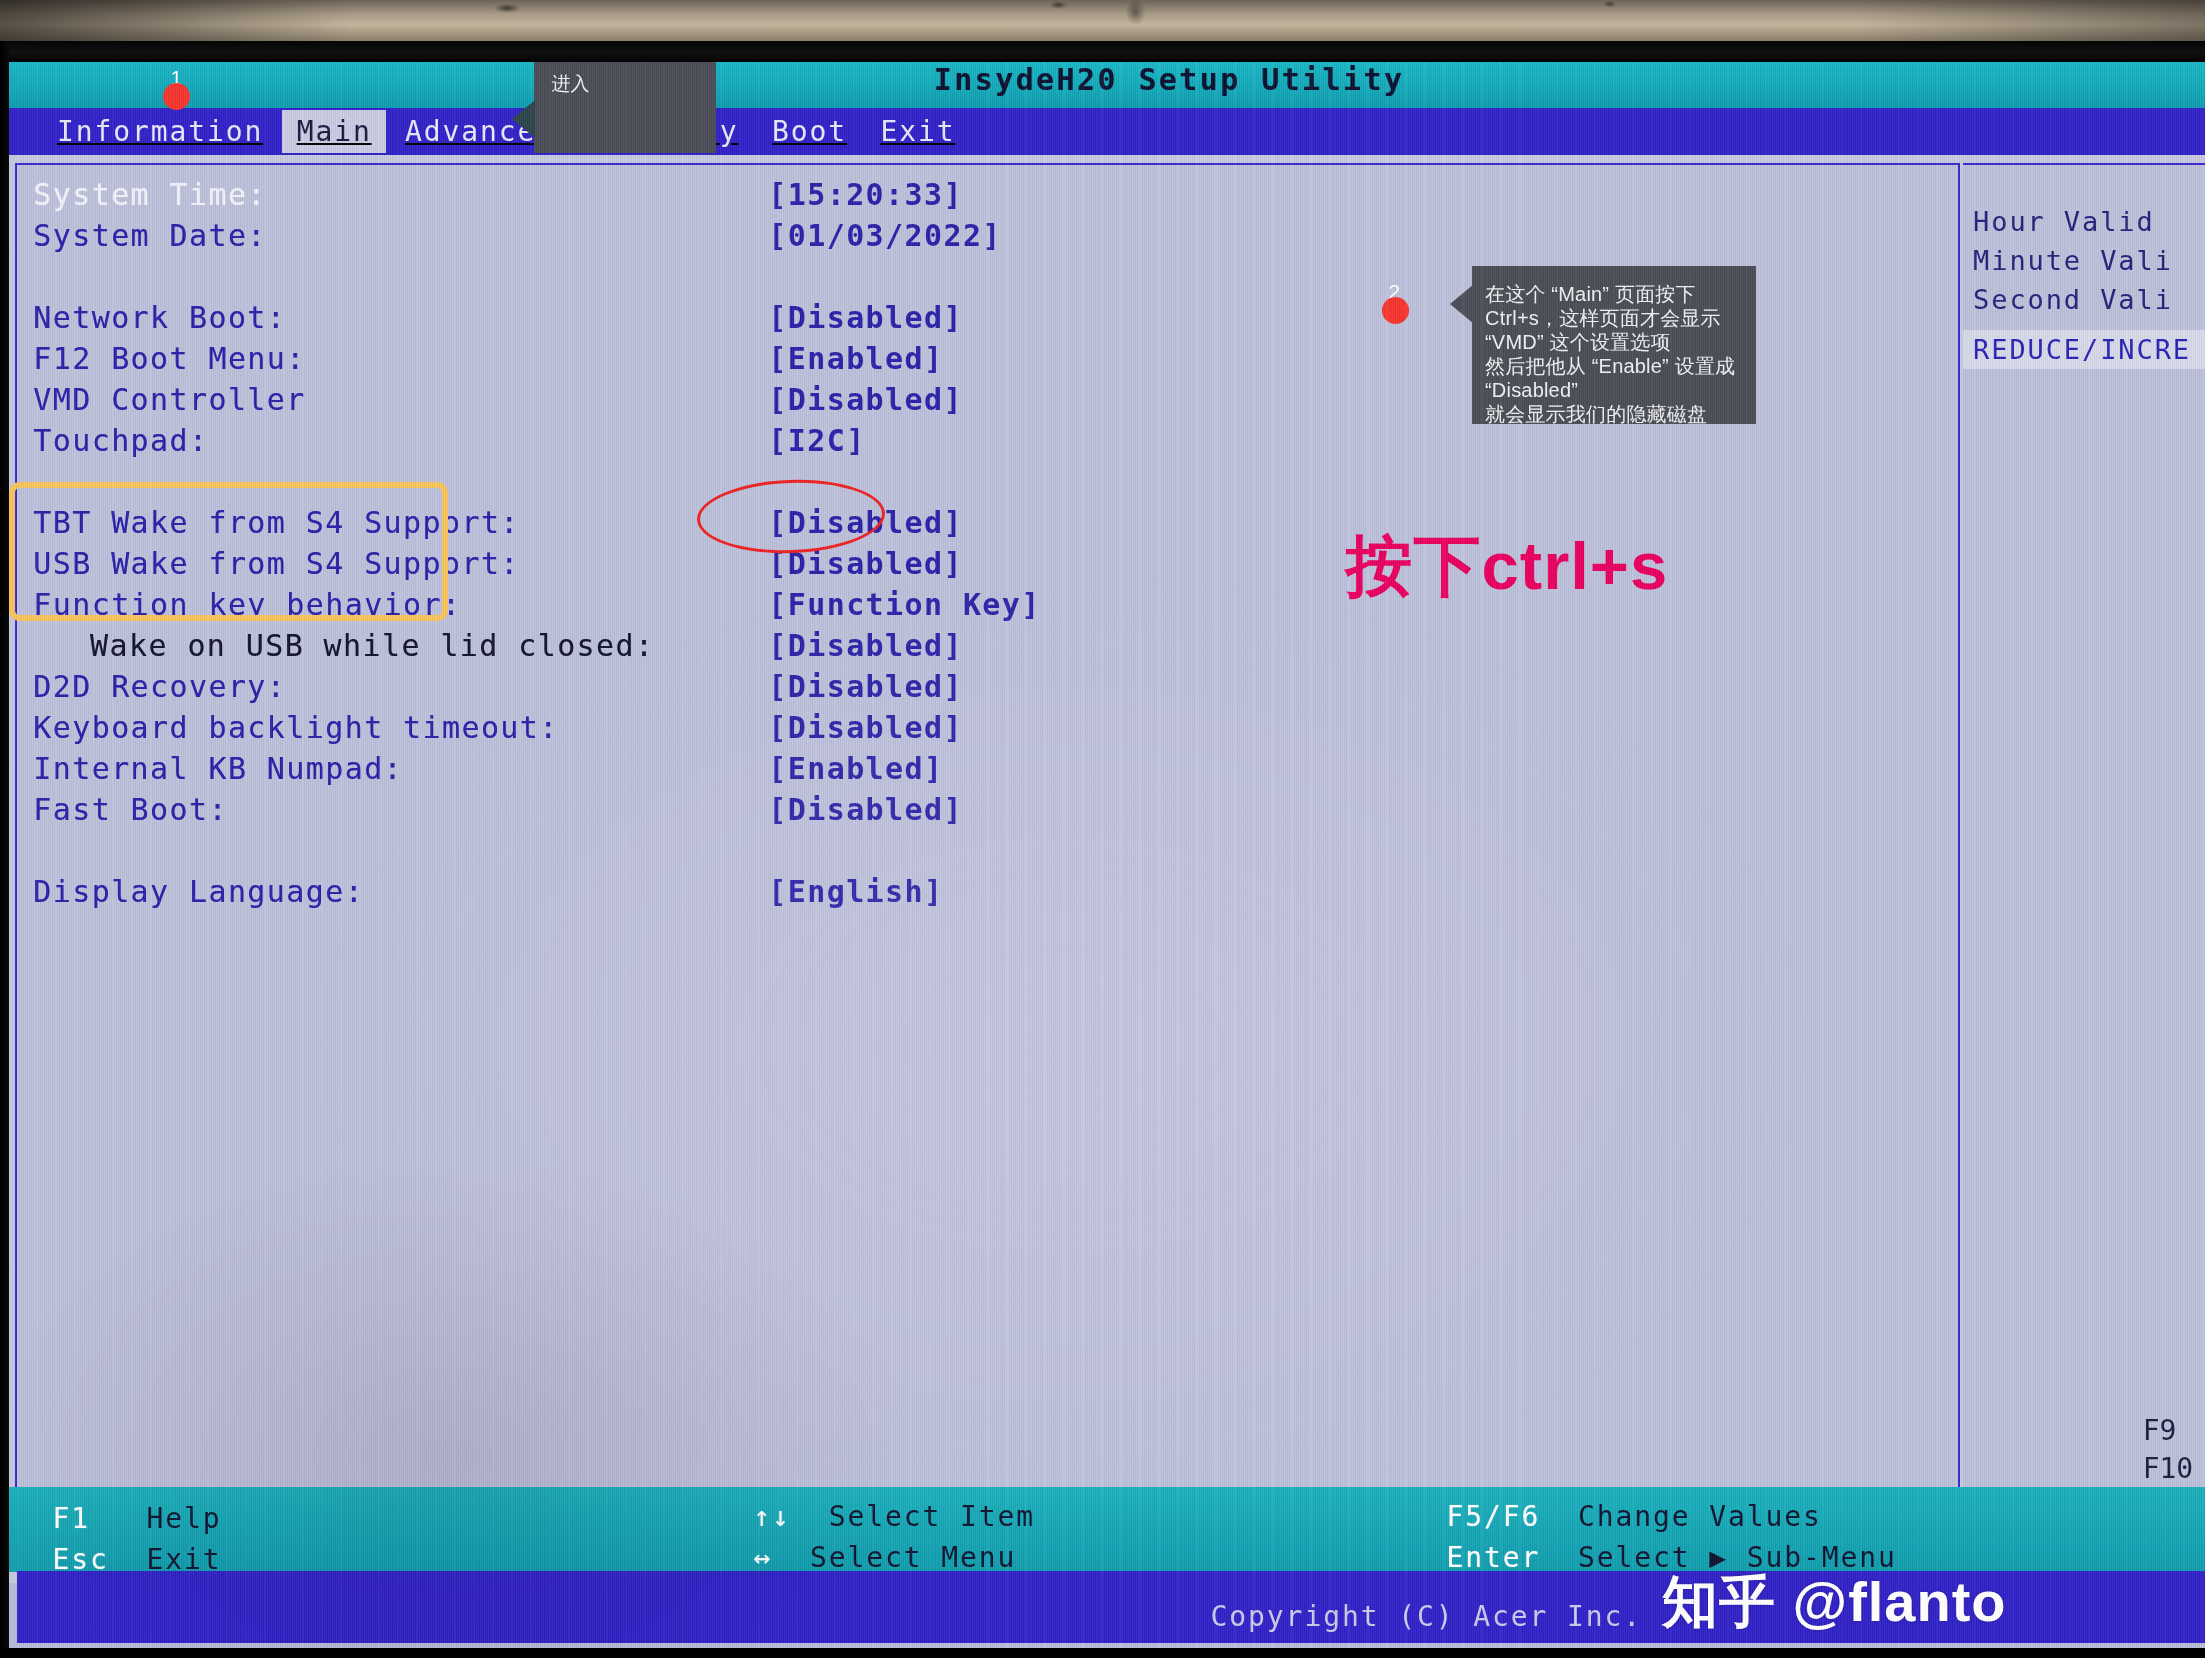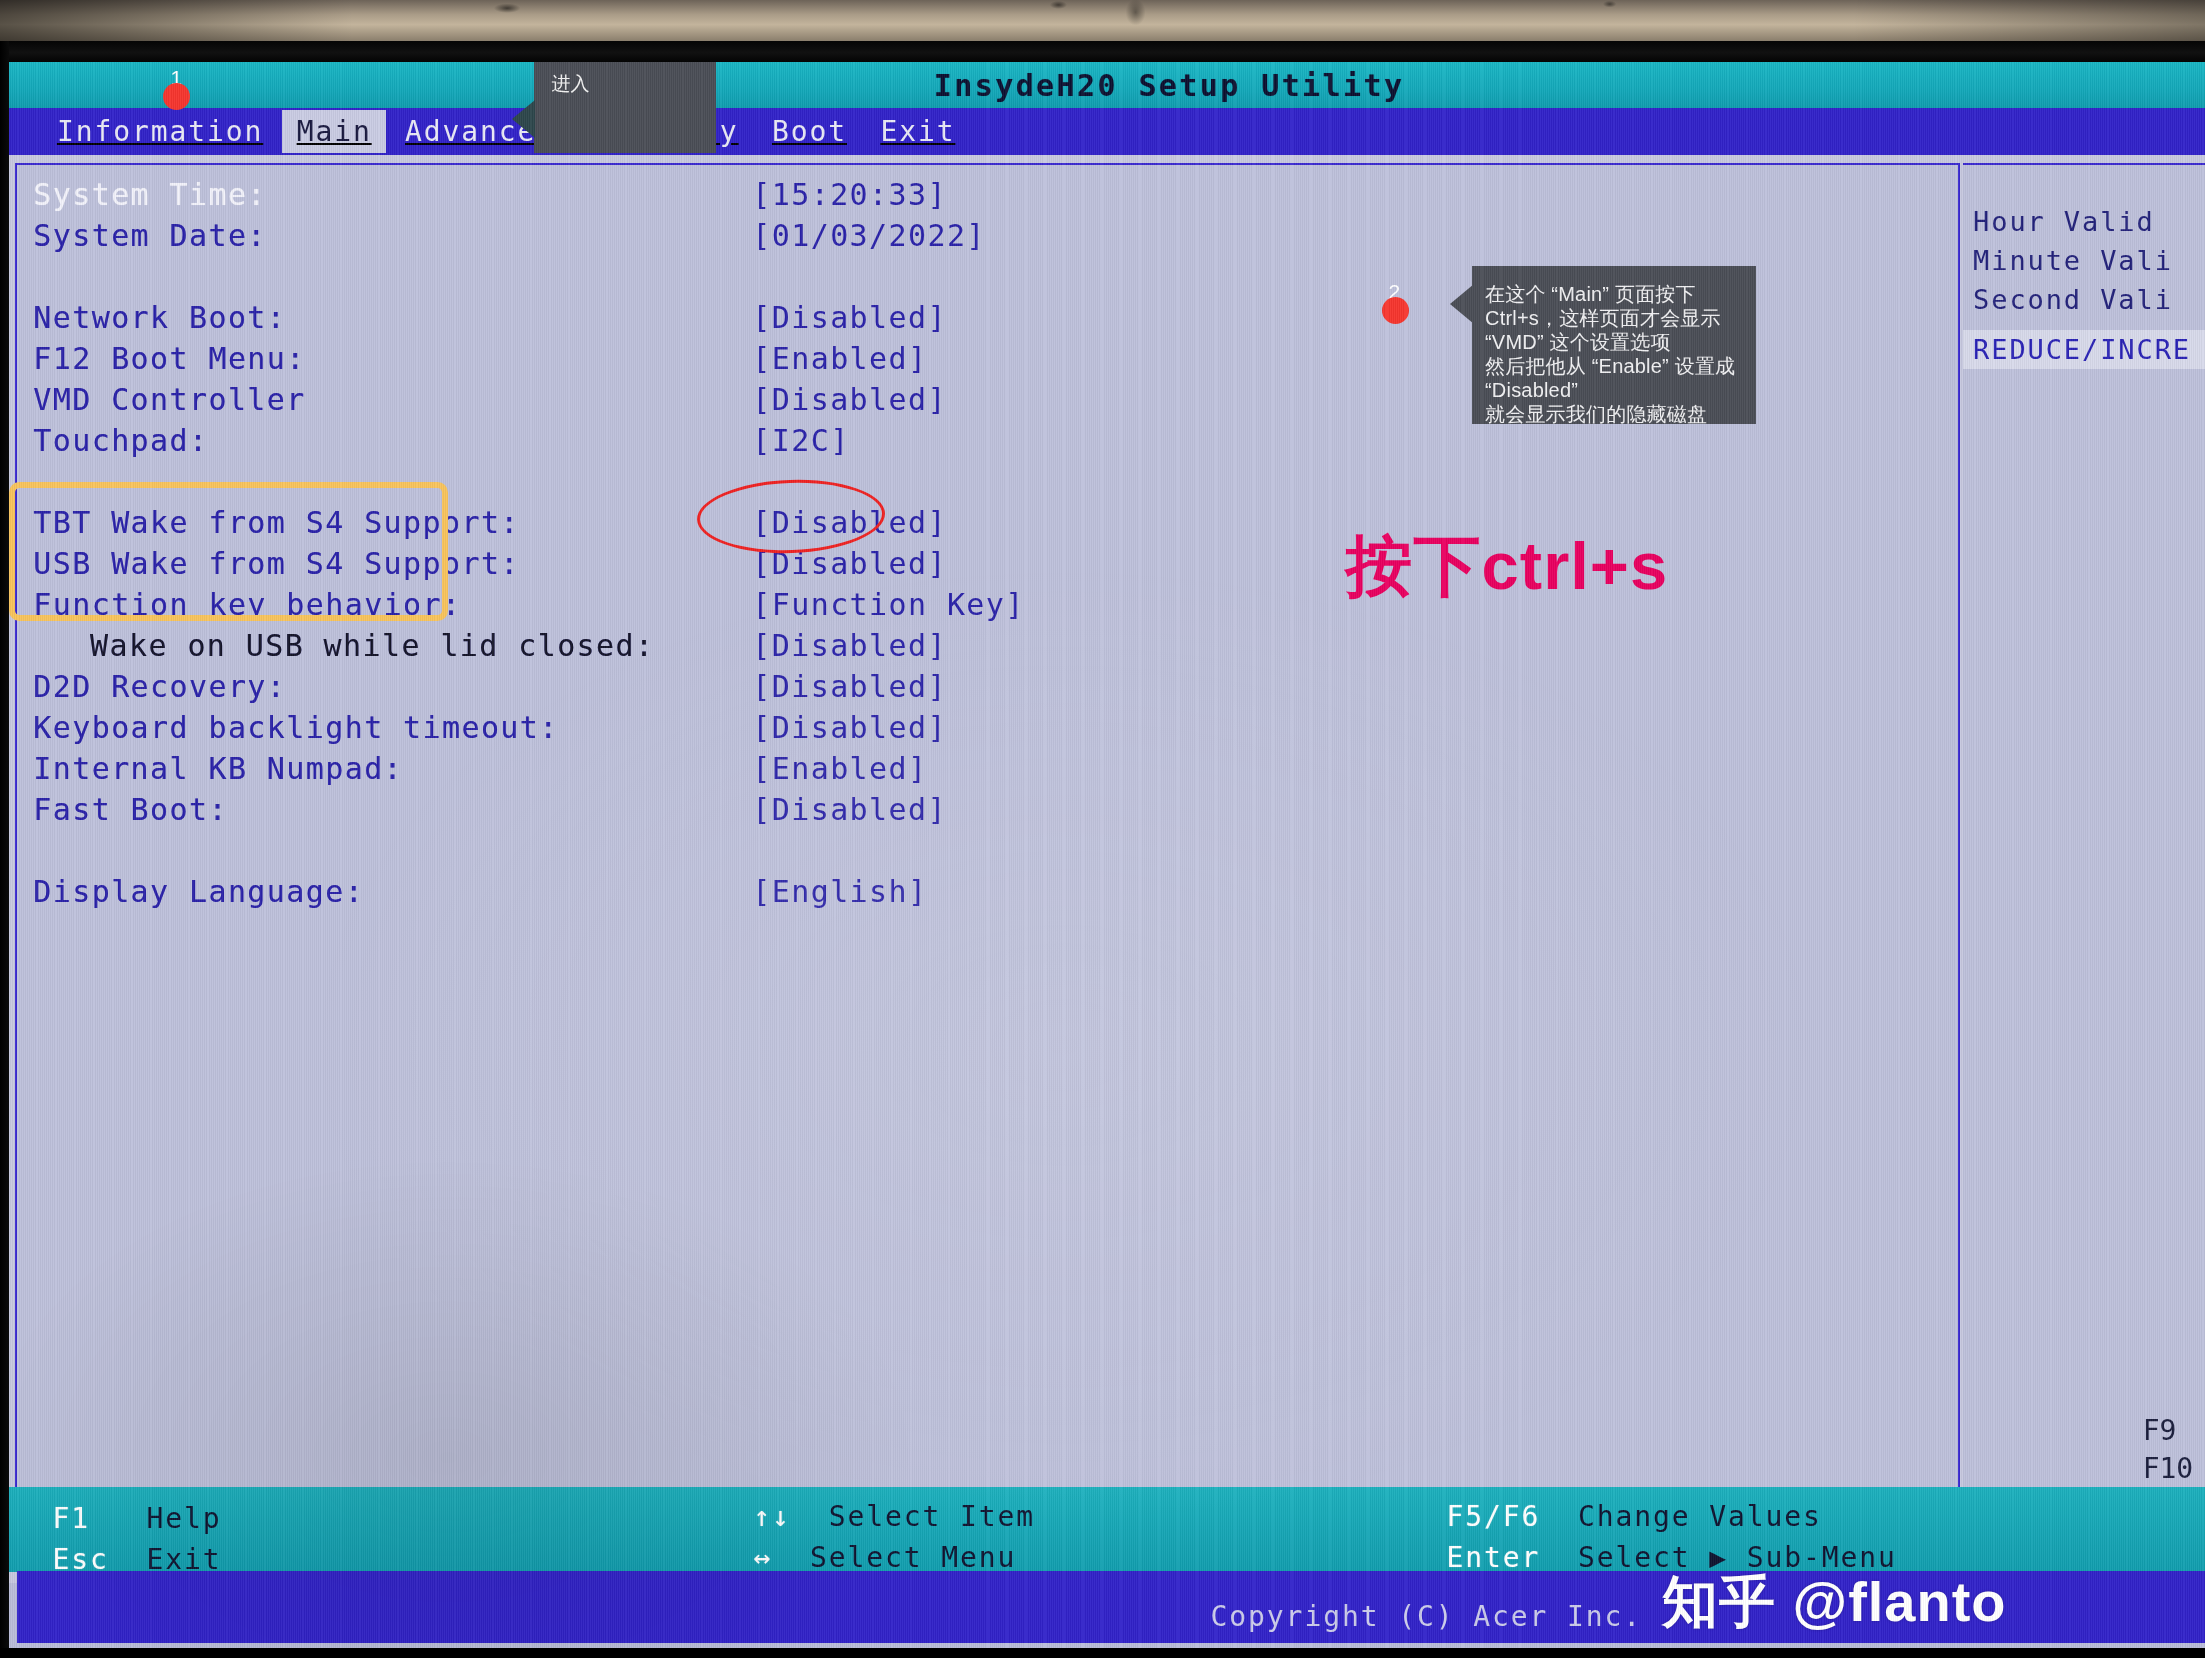--- a/index.html
+++ b/index.html
@@ -54,21 +54,21 @@
       radial-gradient(ellipse 1051px 669px at 48% 62%, rgba(255,255,255,.10), transparent 72%),
       radial-gradient(ellipse 669px 430px at 20% 88%, rgba(0,0,0,.10), transparent 70%);
     mix-blend-mode:normal;
     opacity:.85;
   }
 
   
   .titlebar{
     position:absolute;left:0;top:0;width:100%;height:46px;
     background:linear-gradient(180deg,#19b6c4,#13a8b9 60%,#0f9cae);
-    display:flex;align-items:center;justify-content:center;
+    display:flex;align-items:flex-start;justify-content:center;
   }
   .title-text{
     color:#0c1030;font-size:30px;letter-spacing:2.4px;font-weight:600;
     text-shadow:0 0 1px rgba(0,0,0,.25);
     margin-left:124px;
   }
 
   
   .menubar{
     position:absolute;left:0;top:46px;width:100%;height:47px;
@@ -122,21 +122,22 @@
     display:flex;align-items:baseline;height:41px;
   }
   .row .lbl{
     width:678px;color:#2a22a8;font-size:30px;letter-spacing:1.4px;white-space:nowrap;
     text-shadow:0 0 0.5px rgba(50,40,170,.5);
   }
   .row .lbl.white{color:#f2f2fa;text-shadow:0 0 1px rgba(255,255,255,.6);}
   .row .lbl.dark{color:#141428;text-align:center;}
   .row .val{
     color:#2a22a8;font-size:30px;letter-spacing:1.4px;white-space:nowrap;
-    margin-left:41px;
+    margin-left:57px;
+    font-weight:bold;
   }
   .row.spacer{height:41px;}
 
   
   .footer{
     position:absolute;left:0;bottom:76px;width:100%;height:85px;
     background:linear-gradient(180deg,#1cb0bd,#14a2b2 70%,#119dae);
   }
   .foot-col{position:absolute;white-space:nowrap;}
   .foot-line{

